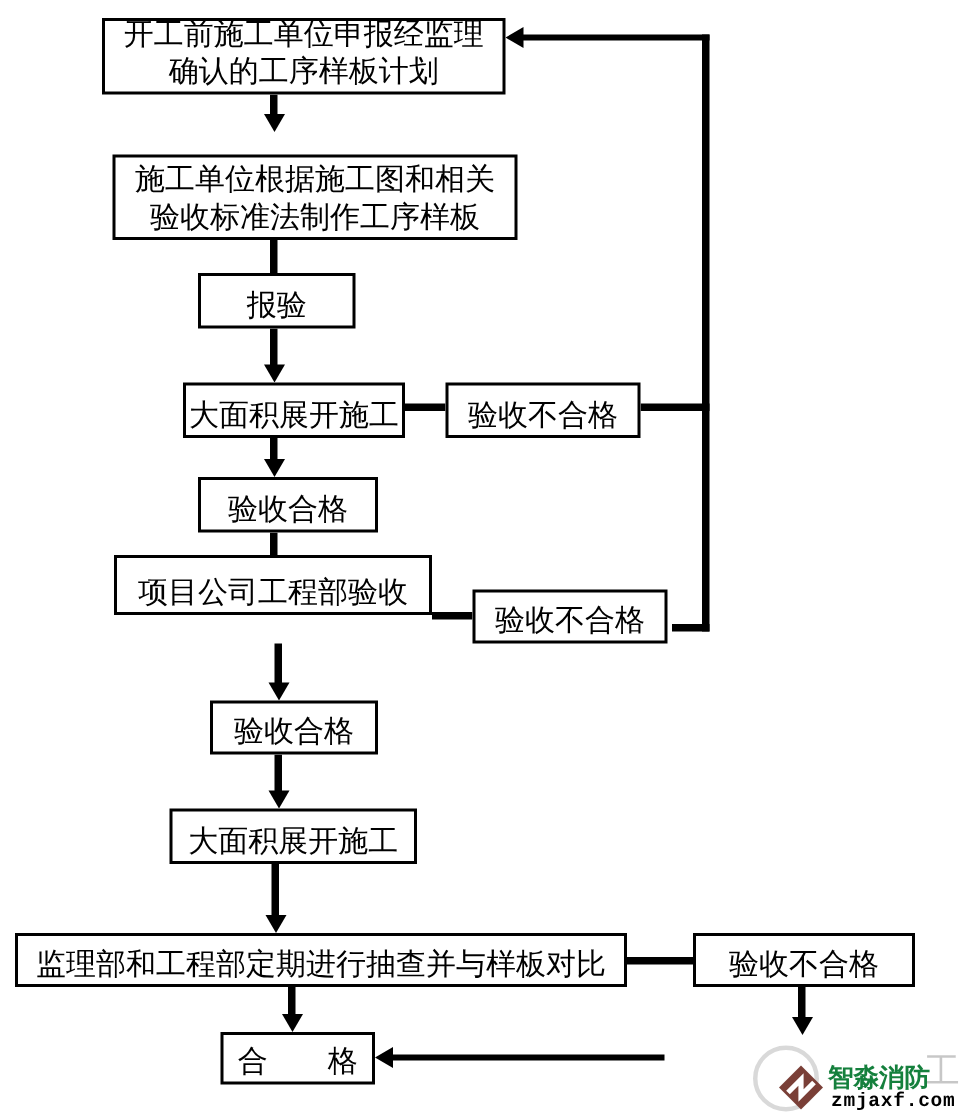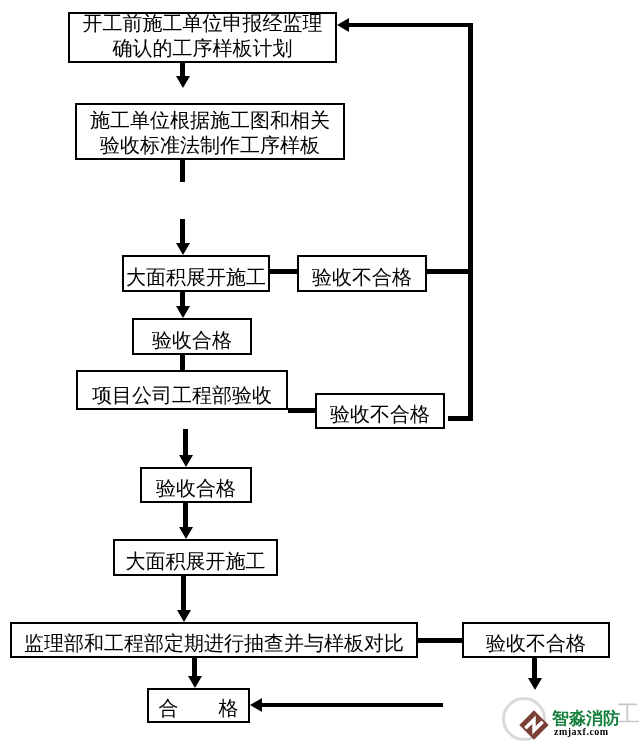--- a/index.html
+++ b/index.html
@@ -27,38 +27,41 @@
   }
   .wm { position:absolute; z-index:4; }
   .wm-circle {
     position:absolute; width:44px; height:44px; border-radius:50%;
     border:3px solid rgba(0,0,0,0.15); box-sizing:border-box; z-index:3;
   }
   .wm-ghost {
     position:absolute; color:rgba(0,0,0,0.22); font-size:24px; z-index:3;
   }
   .wm-brand { font-weight:bold; font-size:17px; color:#15803d; }
-  .wm-domain { font-weight:bold; font-size:10px; color:#000; letter-spacing:0.5px;
-    font-family:Liberation Serif, serif; }
+  .wm-domain { font-weight:bold; font-size:13px; color:#000; letter-spacing:0.5px;
+    font-family:Liberation Mono, monospace; }
 </style>
 </head>
 <body>
 
 <div id="stage">
 
   <div class="node" style="left:68px; top:12px; width:269px; height:51px;">
     <span>开工前施工单位申报经监理</span>
     <span>确认的工序样板计划</span>
   </div>
 
   <div class="node" style="left:75px; top:88px; width:270px; height:57px;margin-top:15px;">
     <span>施工单位根据施工图和相关</span>
     <span>验收标准法制作工序样板</span>
   </div>
 
+  <div class="node" style="left:132px; top:182px; width:105px; height:37px;">
+    <span>报验</span>
+  </div>
 
   <div class="node" style="left:122px; top:255px; width:148px; height:37px;">
     <span>大面积展开施工</span>
   </div>
 
   <div class="node" style="left:297px; top:255px; width:130px; height:37px;">
     <span>验收不合格</span>
   </div>
 
   <div class="node" style="left:132px; top:318px; width:120px; height:37px;">

